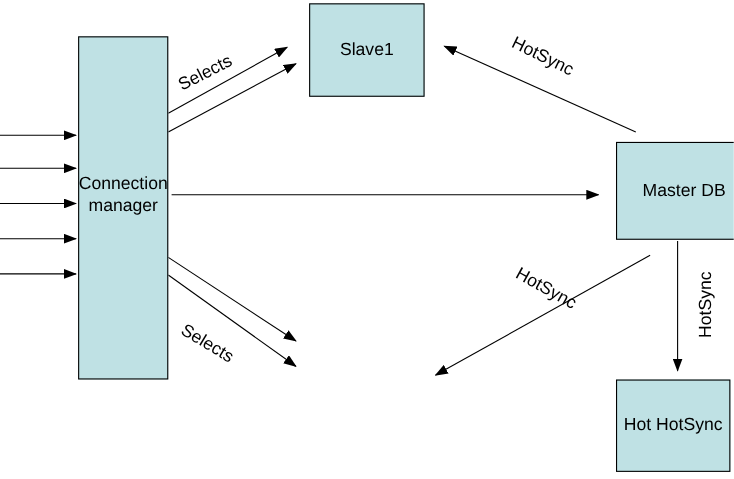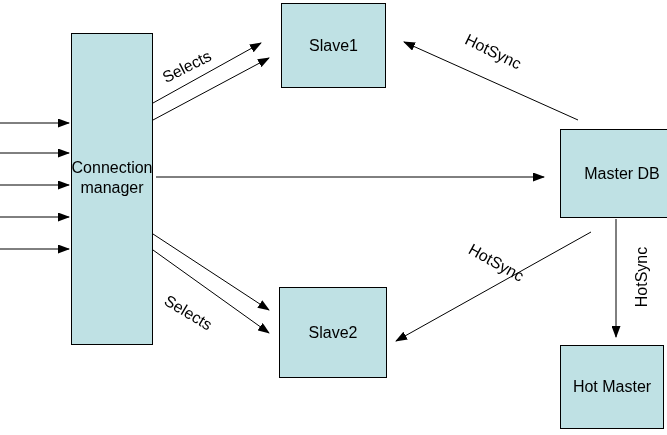--- a/index.html
+++ b/index.html
@@ -77,26 +77,23 @@
   </div>
 
   <div class="node node-slave1">
     <span>Slave1</span>
   </div>
 
   <div class="node node-master">
     <span>Master DB</span>
   </div>
 
-  <div class="node node-slave2">
-    <span>Slave2</span>
-  </div>
 
   <div class="node node-standby">
-    <span>Hot Master</span>
+    <span>Hot HotSync</span>
   </div>
 
   <div class="edge-label lbl-selects-top">Selects</div>
 
 
   <div class="edge-label lbl-selects-bottom">Selects</div>
 
   <div class="edge-label lbl-hotsync-s1">HotSync</div>
 
   <div class="edge-label lbl-hotsync-s2">HotSync</div>

